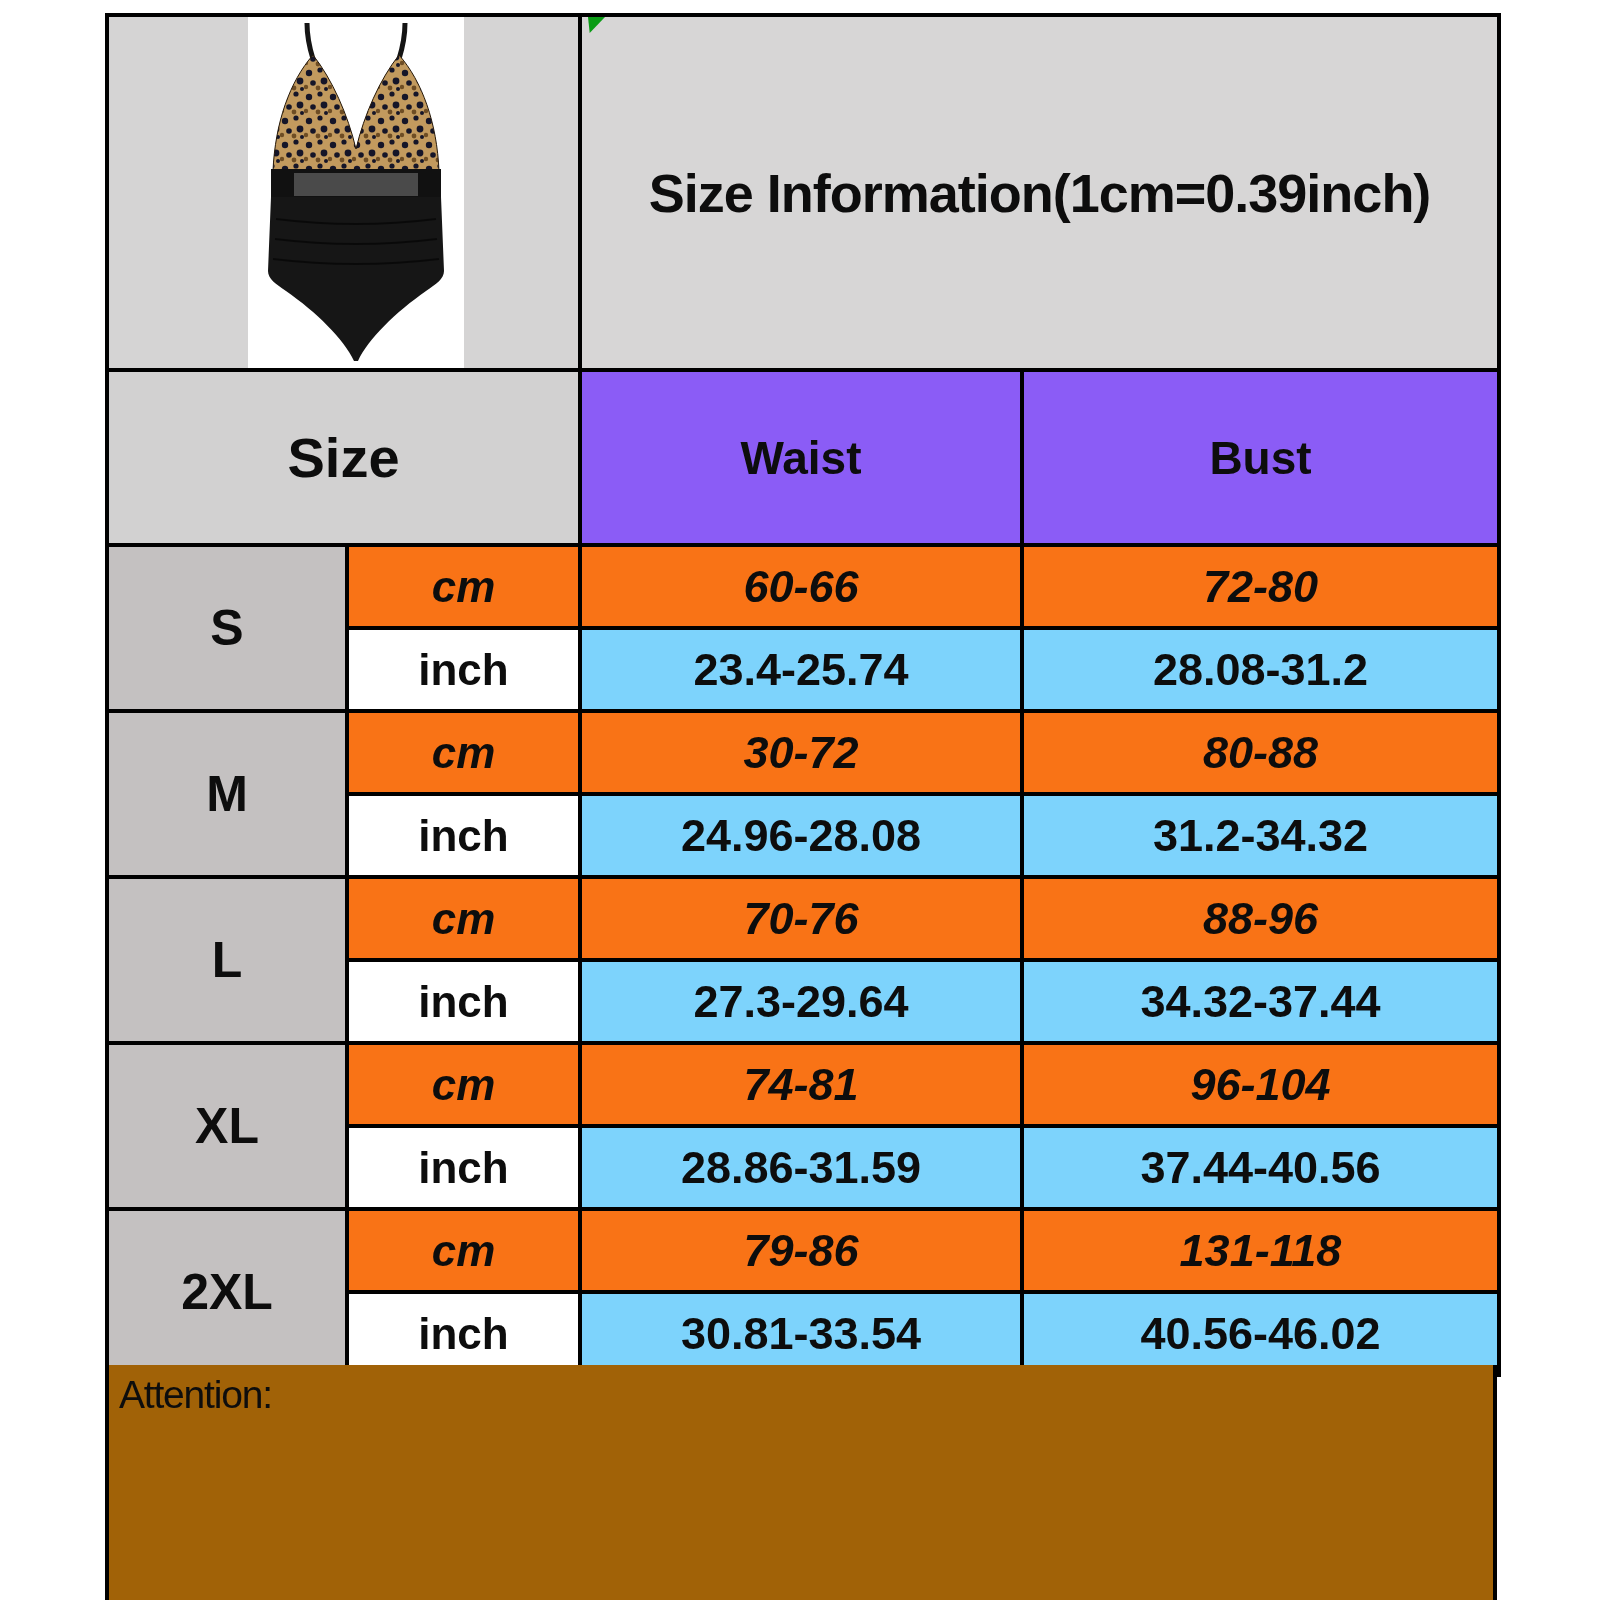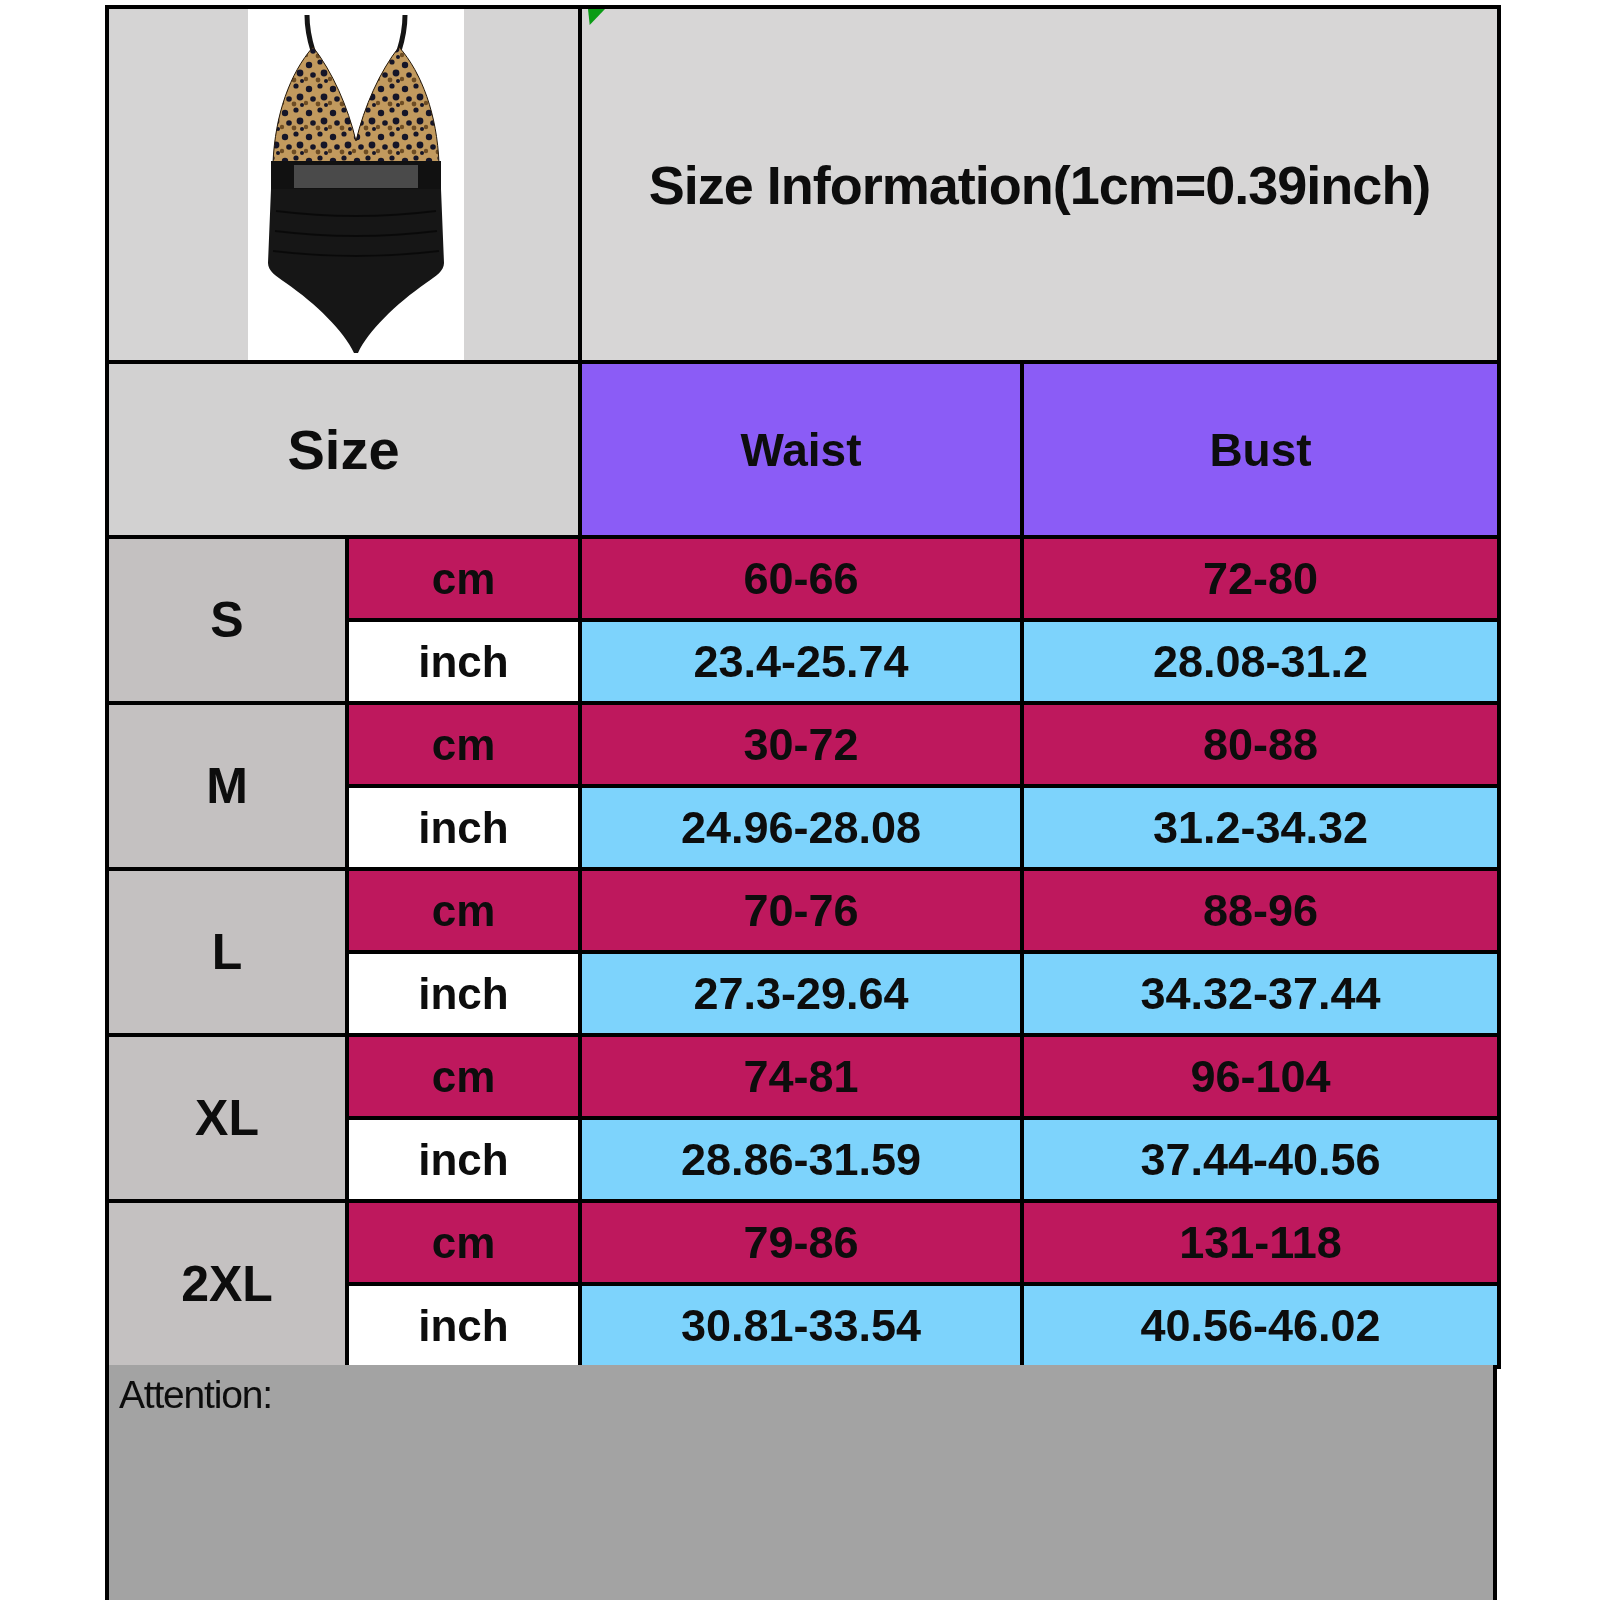--- a/index.html
+++ b/index.html
@@ -2,21 +2,21 @@
 <html><head>
 <meta charset="utf-8">
 <style>
   html,body{margin:0;padding:0;}
   body{
     width:1600px;height:1600px;position:relative;overflow:hidden;
     background:#ffffff;color:#0d0d0d;
     font-family:"Liberation Sans", sans-serif;
   }
   .sheet{position:absolute;left:105px;top:5px;width:1392px;}
-  table.size-chart{border-collapse:collapse;table-layout:fixed;width:1392px;}
+  table.size-chart{border-collapse:collapse;table-layout:fixed;width:1392px;margin-top:8px;}
   table.size-chart td{
     border:4px solid #000;padding:0;text-align:center;vertical-align:middle;overflow:hidden;
   }
   .r-top{height:355px;}
   .r-head{height:175px;}
   .r-unit{height:83px;}
   .block-top td{border-top-width:6px;}
 
   .img-cell{background:#d5d4d4;position:relative;}
   .photo{position:absolute;left:139px;top:0;width:216px;height:100%;background:#ffffff;}
@@ -28,26 +28,26 @@
     position:absolute;left:6px;top:0;width:17px;height:16px;background:#0a9c15;
     clip-path:polygon(0 0,100% 0,10% 100%);
   }
 
   .h-size{background:#d2d1d1;font-weight:bold;font-size:56px;}
   .h-col{background:#8b5cf6;font-weight:bold;font-size:46px;}
 
   .size-label{background:#c4c1c1;font-weight:bold;font-size:50px;}
   .unit-cell{font-weight:bold;font-size:44px;background:#ffffff;}
   .val{font-weight:bold;font-size:45px;background:#7dd3fc;}
-  .cm-bg{background:#be185d;}
+  .cm-bg{background:#f97316;font-style:italic;}
 
   .attention{
     position:absolute;left:105px;top:1365px;width:1392px;height:235px;
     box-sizing:border-box;border-left:4px solid #000;border-right:4px solid #000;
-    background:#a3a3a3;text-align:left;
+    background:#a16207;text-align:left;
     font-size:39px;line-height:1.24;letter-spacing:-1.2px;word-spacing:-1px;
     padding:6px 6px 0 10px;
   }
   .attention div{margin:0;}
 </style>
 </head>
 <body>
 
 <div class="sheet">
   <table class="size-chart">

